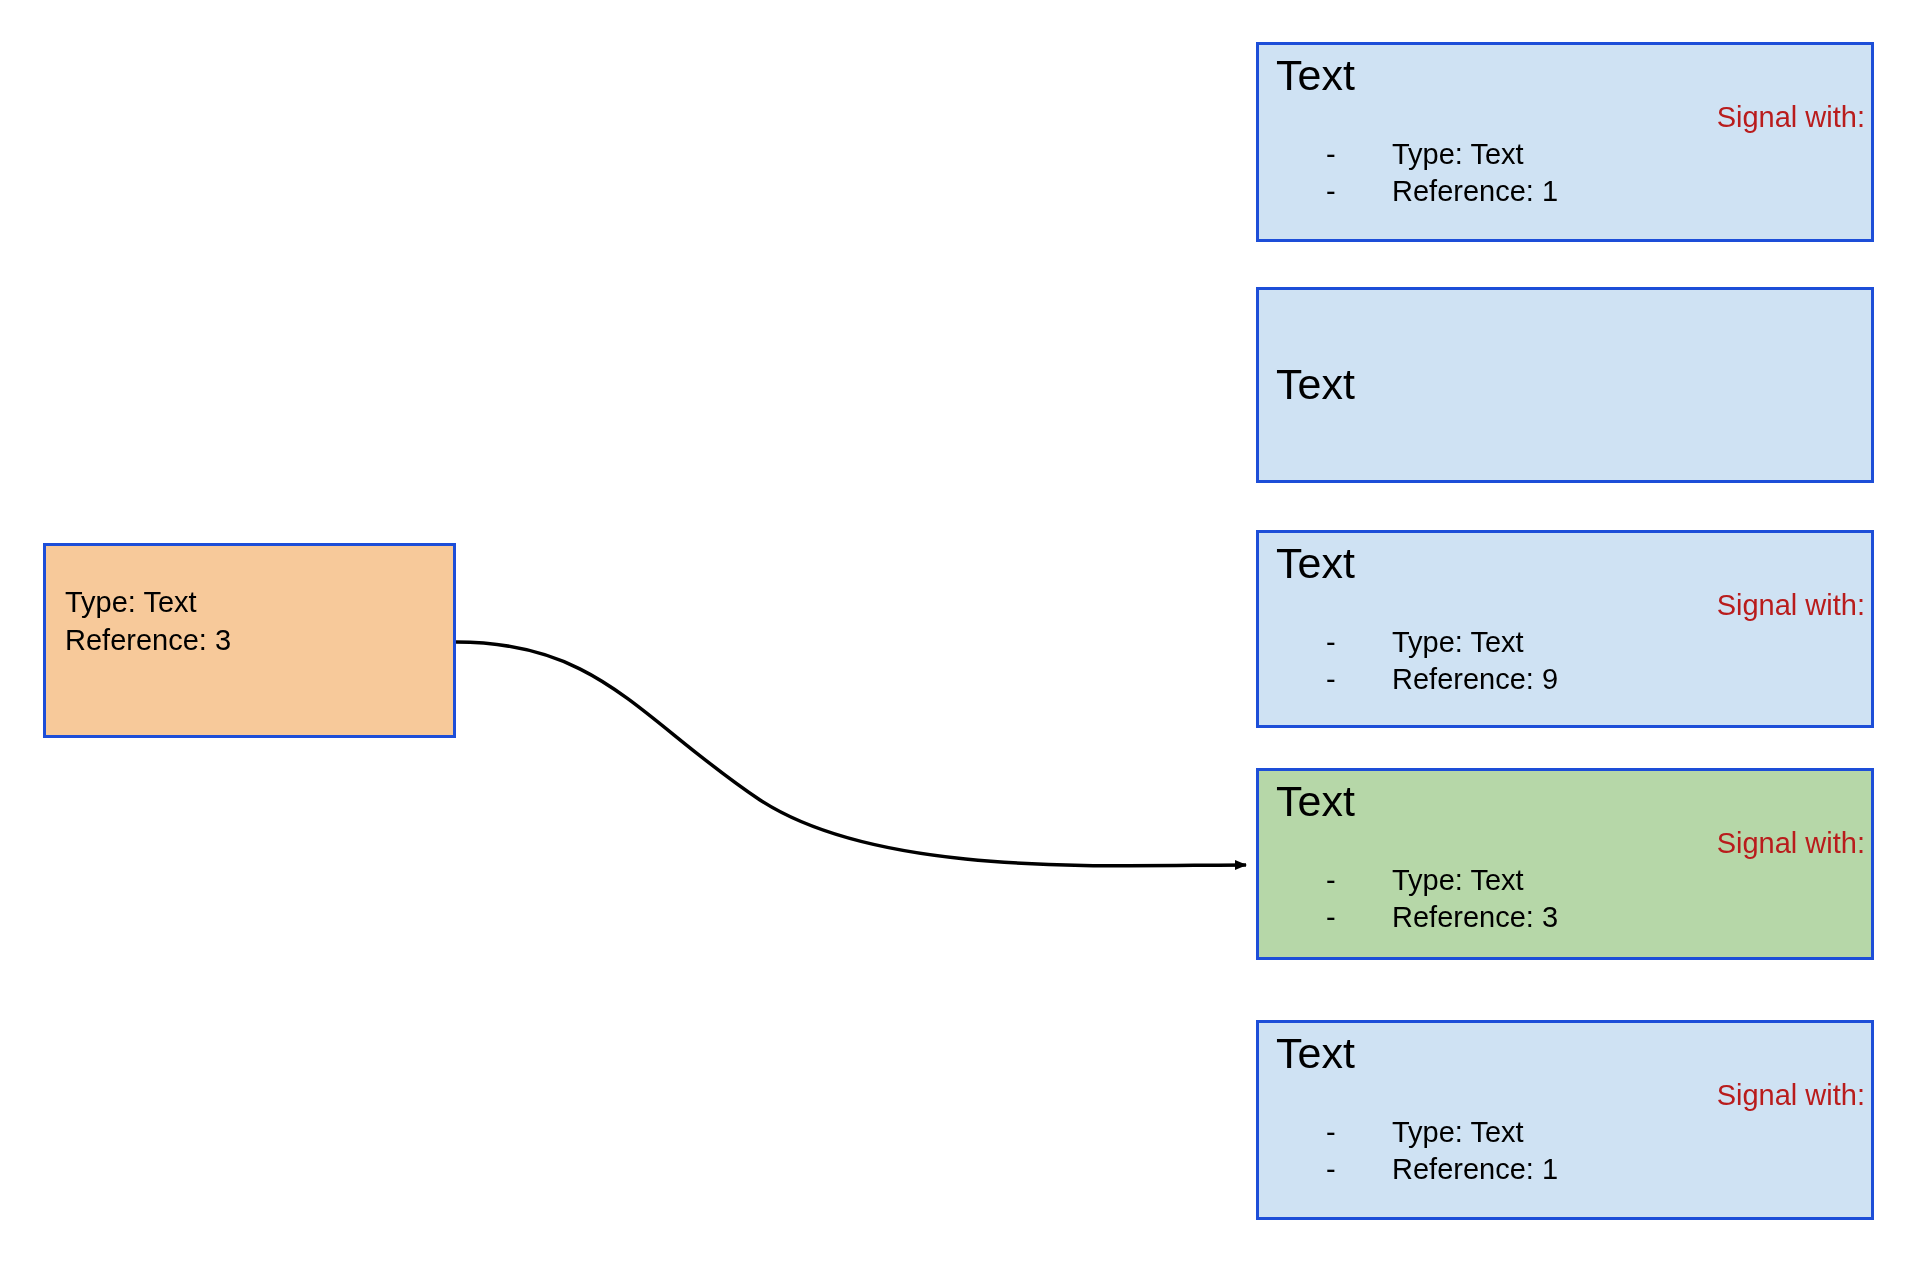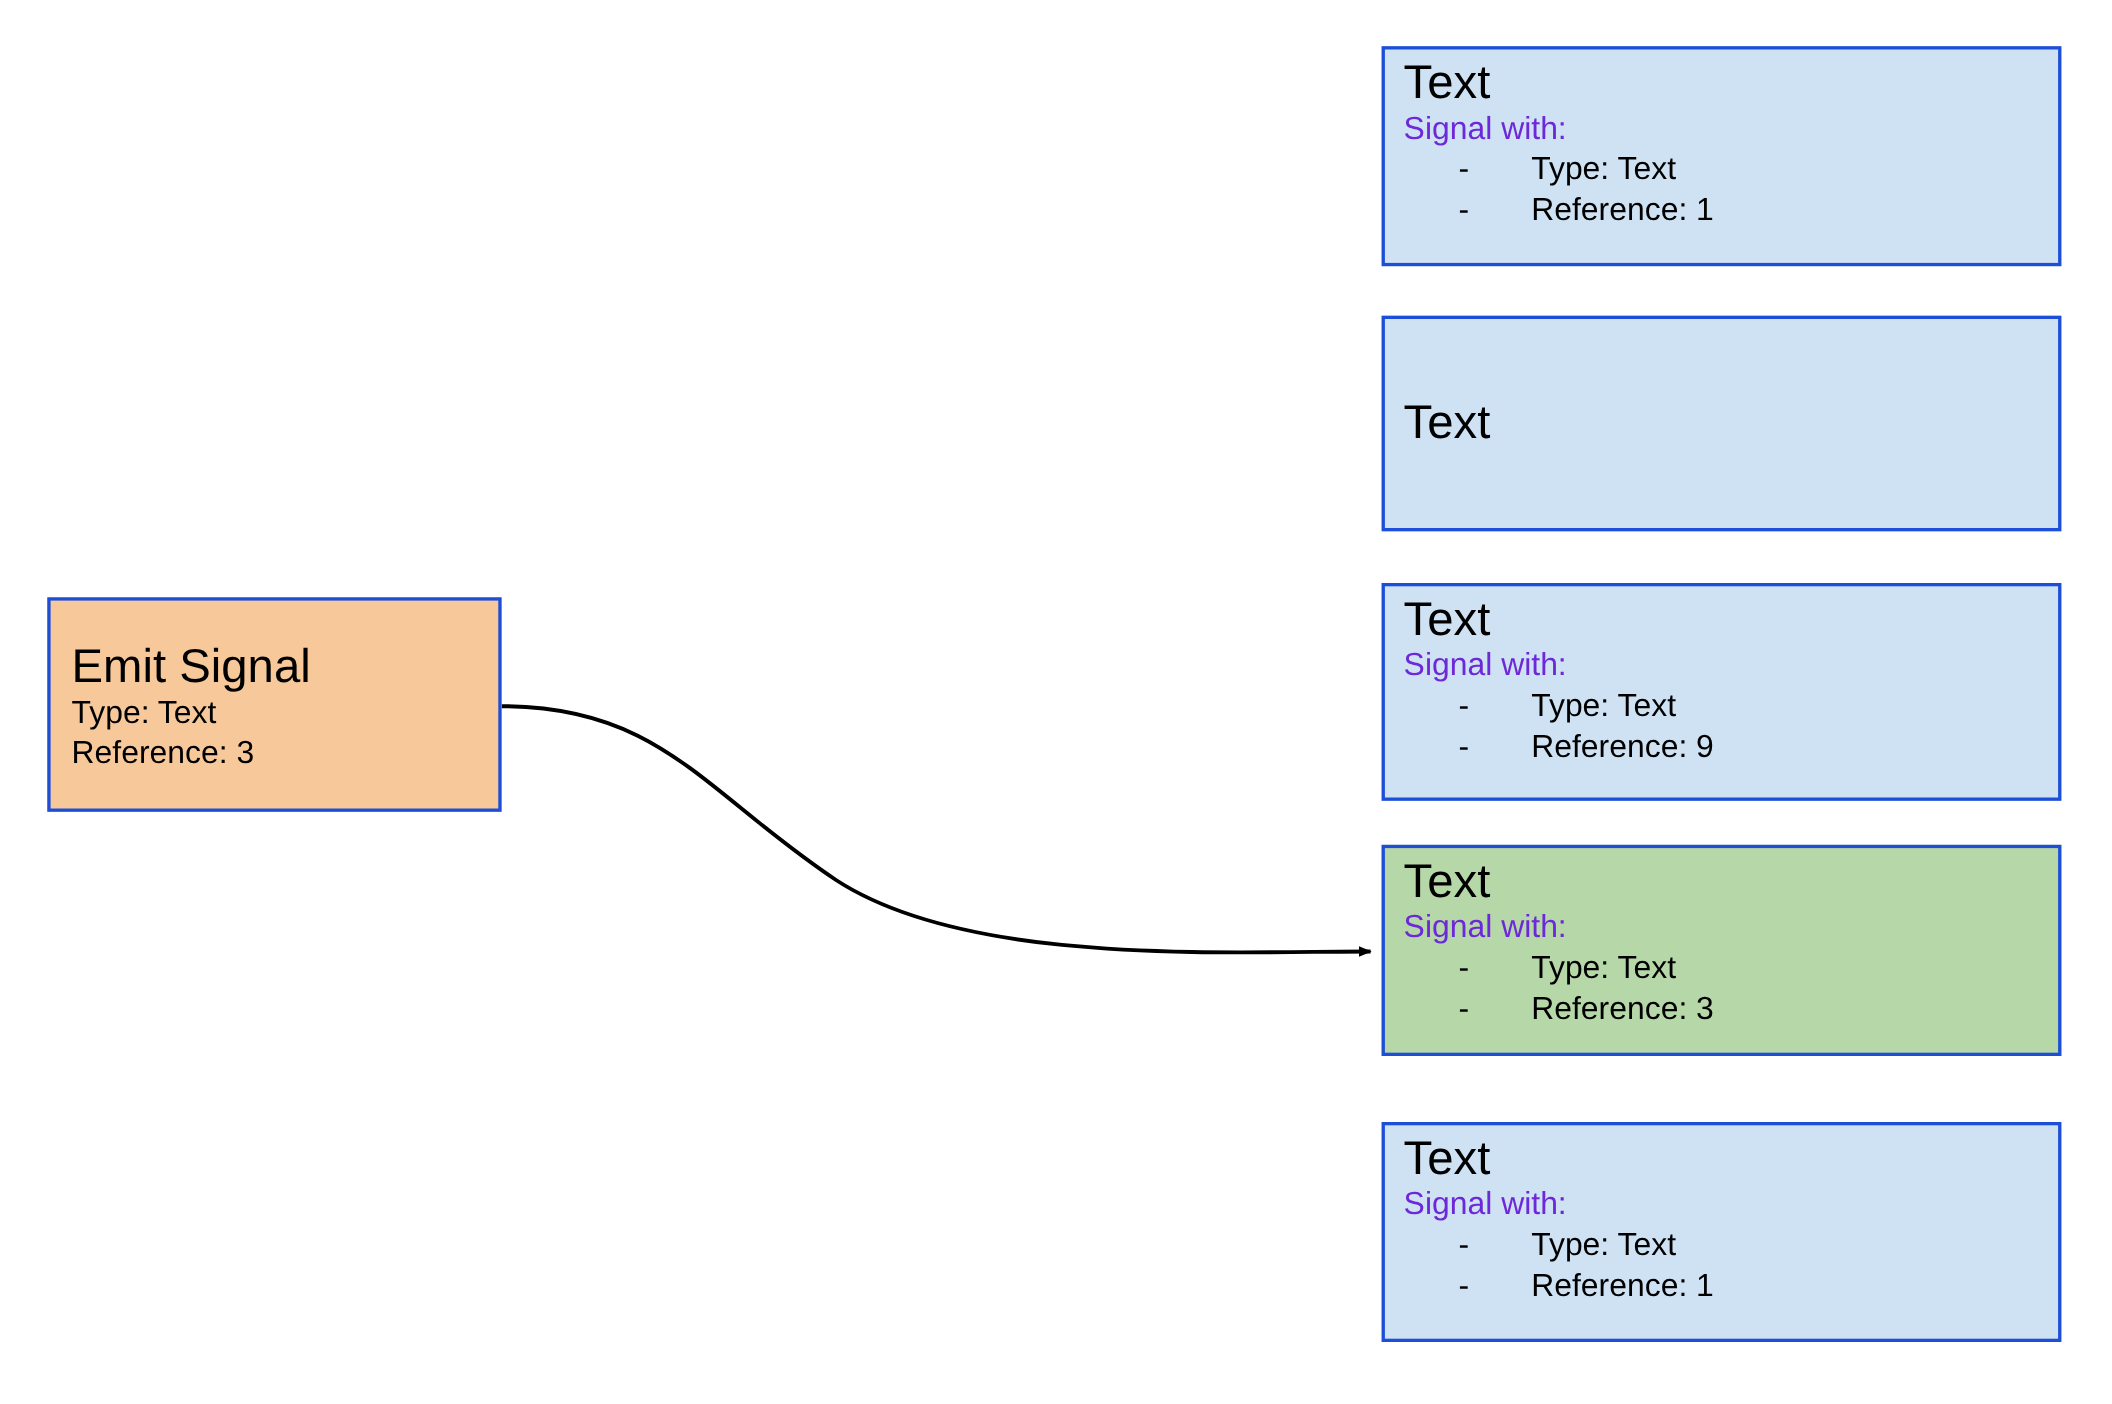--- a/index.html
+++ b/index.html
@@ -29,22 +29,23 @@
   }
   .node .title {
     font-size: 43px;
     line-height: 1.06;
     color: #000000;
     white-space: nowrap;
   }
   .node .subtitle {
     font-size: 29px;
     line-height: 1.28;
-    color: #6d28d9;
+    color: #b91c1c;
     white-space: nowrap;
+    text-align: right;
   }
   .node .bullets {
     margin: 0;
     padding: 0;
     list-style: none;
   }
   .node .bullets li {
     font-size: 29px;
     line-height: 1.28;
     color: #000000;
@@ -103,21 +104,20 @@
     <defs>
       <marker id="arrowhead" markerWidth="12" markerHeight="10" refX="11" refY="5" orient="auto" markerUnits="userSpaceOnUse">
         <path d="M0,0 L12,5 L0,10 z" fill="#000000"></path>
       </marker>
     </defs>
     <path d="M 456,642 C 600,642 640,720 760,800 C 880,878 1110,865 1246,865" fill="none" stroke="#000000" stroke-width="3.5" marker-end="url(#arrowhead)"></path>
   </svg>
 
   <div class="node source" style="left:43px; top:543px; width:413px; height:195px; background:#f7c99a;">
     <div class="body">
-      <div class="title">Emit Signal</div>
       <div class="lines">
         <div>Type: Text</div>
         <div>Reference: 3</div>
       </div>
     </div>
   </div>
 
   <div class="node" style="left:1256px; top:42px; width:618px; height:200px; background:#cfe2f3;">
     <div class="body">
       <div class="title">Text</div>

